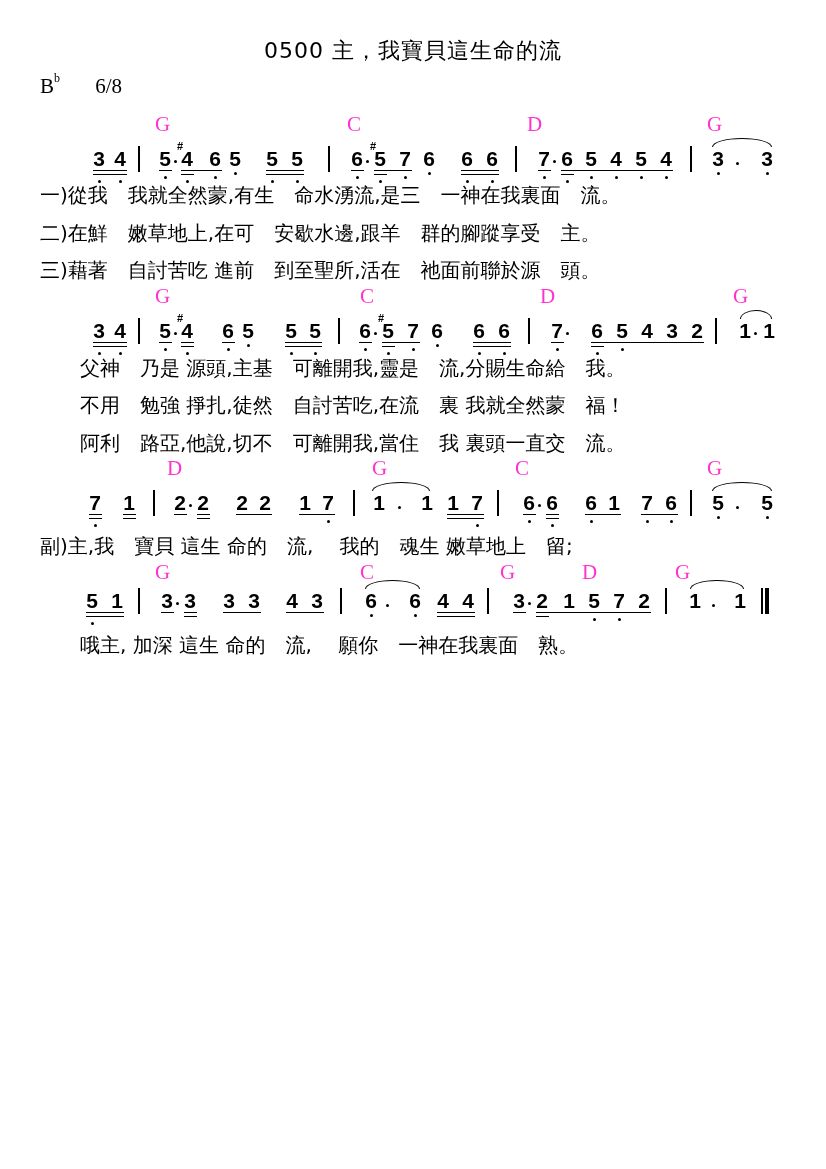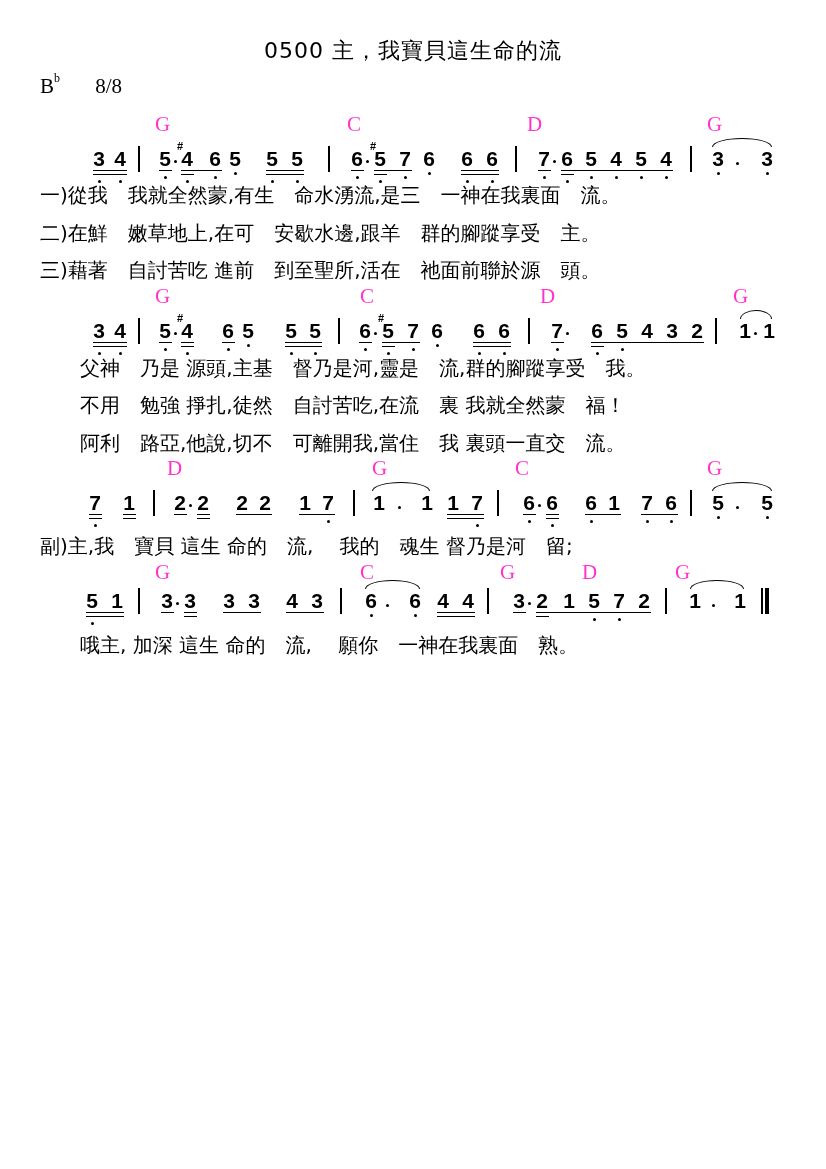--- a/index.html
+++ b/index.html
@@ -19,21 +19,21 @@
   .lyric { position: absolute; font-family: "DejaVu Sans", sans-serif; font-size: 20px; white-space: pre; letter-spacing: 0px; }
   .dbar { position: absolute; }
 </style>
 </head>
 <body>
 
 <div class="title">0500  主，我寶貝這生命的流</div>
 
 <div class="meta">
   <span>B</span><sup>b</sup>
-  <span class="time">8/8</span>
+  <span class="time">6/8</span>
 </div>
 
 <div id="score">
     <div class="chord" style="left: 155px; top: 112px;">G</div>
     <div class="chord" style="left: 347px; top: 112px;">C</div>
     <div class="chord" style="left: 527px; top: 112px;">D</div>
     <div class="chord" style="left: 707px; top: 112px;">G</div>
     <div class="bar" style="left: 138px; top: 146px;"></div>
     <div class="bar" style="left: 328px; top: 146px;"></div>
     <div class="bar" style="left: 515px; top: 146px;"></div>
@@ -216,21 +216,21 @@
     <div class="ul1" style="left: 285px; top: 342px; width: 37px;"></div>
     <div class="ul1" style="left: 285px; top: 346px; width: 37px;"></div>
     <div class="ul1" style="left: 382px; top: 342px; width: 38px;"></div>
     <div class="ul1" style="left: 473px; top: 342px; width: 38px;"></div>
     <div class="ul1" style="left: 473px; top: 346px; width: 38px;"></div>
     <div class="ul1" style="left: 591px; top: 342px; width: 38px;"></div>
     <div class="ul1" style="left: 616px; top: 342px; width: 38px;"></div>
     <div class="ul1" style="left: 641px; top: 342px; width: 38px;"></div>
     <div class="ul1" style="left: 666px; top: 342px; width: 38px;"></div>
     <div class="tie" style="left: 740px; top: 310px; width: 30px;"></div>
-    <div class="lyric" style="left: 80px; top: 355px;">父神　乃是 源頭,主基　督乃是河,靈是　流,群的腳蹤享受　我。</div>
+    <div class="lyric" style="left: 80px; top: 355px;">父神　乃是 源頭,主基　可離開我,靈是　流,分賜生命給　我。</div>
     <div class="lyric" style="left: 80px; top: 392px;">不用　勉強 掙扎,徒然　自討苦吃,在流　裏 我就全然蒙　福！</div>
     <div class="lyric" style="left: 80px; top: 430px;">阿利　路亞,他說,切不　可離開我,當住　我 裏頭一直交　流。</div>
     <div class="chord" style="left: 167px; top: 456px;">D</div>
     <div class="chord" style="left: 372px; top: 456px;">G</div>
     <div class="chord" style="left: 515px; top: 456px;">C</div>
     <div class="chord" style="left: 707px; top: 456px;">G</div>
     <div class="bar" style="left: 153px; top: 490px;"></div>
     <div class="bar" style="left: 353px; top: 490px;"></div>
     <div class="bar" style="left: 497px; top: 490px;"></div>
     <div class="bar" style="left: 690px; top: 490px;"></div>
@@ -291,21 +291,21 @@
     <div class="ul1" style="left: 236px; top: 514px; width: 36px;"></div>
     <div class="ul1" style="left: 299px; top: 514px; width: 36px;"></div>
     <div class="ul1" style="left: 447px; top: 514px; width: 37px;"></div>
     <div class="ul1" style="left: 447px; top: 518px; width: 37px;"></div>
     <div class="ul1" style="left: 585px; top: 514px; width: 36px;"></div>
     <div class="ul1" style="left: 641px; top: 514px; width: 37px;"></div>
     <div class="aug" style="left: 398px; top: 506px;"></div>
     <div class="aug" style="left: 736px; top: 506px;"></div>
     <div class="tie" style="left: 372px; top: 482px; width: 56px;"></div>
     <div class="tie" style="left: 712px; top: 482px; width: 58px;"></div>
-    <div class="lyric" style="left: 40px; top: 533px;">副)主,我　寶貝 這生 命的　流,　 我的　魂生 督乃是河　留;</div>
+    <div class="lyric" style="left: 40px; top: 533px;">副)主,我　寶貝 這生 命的　流,　 我的　魂生 嫩草地上　留;</div>
     <div class="chord" style="left: 155px; top: 560px;">G</div>
     <div class="chord" style="left: 360px; top: 560px;">C</div>
     <div class="chord" style="left: 500px; top: 560px;">G</div>
     <div class="chord" style="left: 582px; top: 560px;">D</div>
     <div class="chord" style="left: 675px; top: 560px;">G</div>
     <div class="bar" style="left: 138px; top: 588px;"></div>
     <div class="bar" style="left: 340px; top: 588px;"></div>
     <div class="bar" style="left: 487px; top: 588px;"></div>
     <div class="bar" style="left: 665px; top: 588px;"></div>
     <div class="note" style="left: 85px; top: 590px;">5</div>

